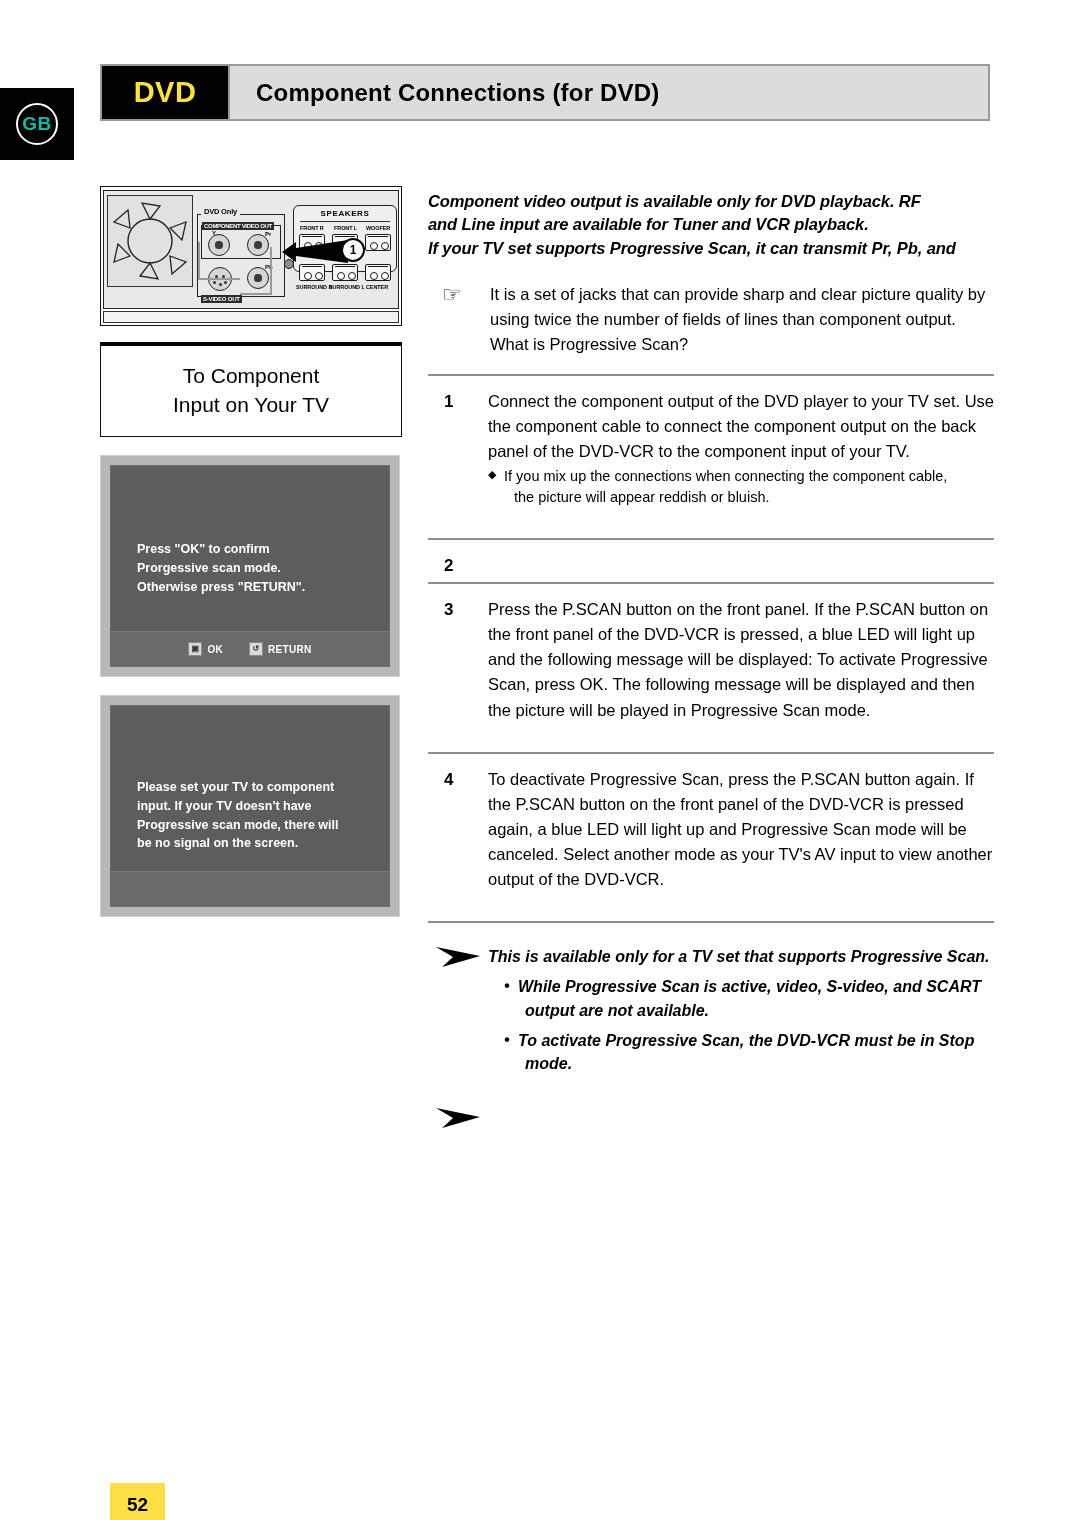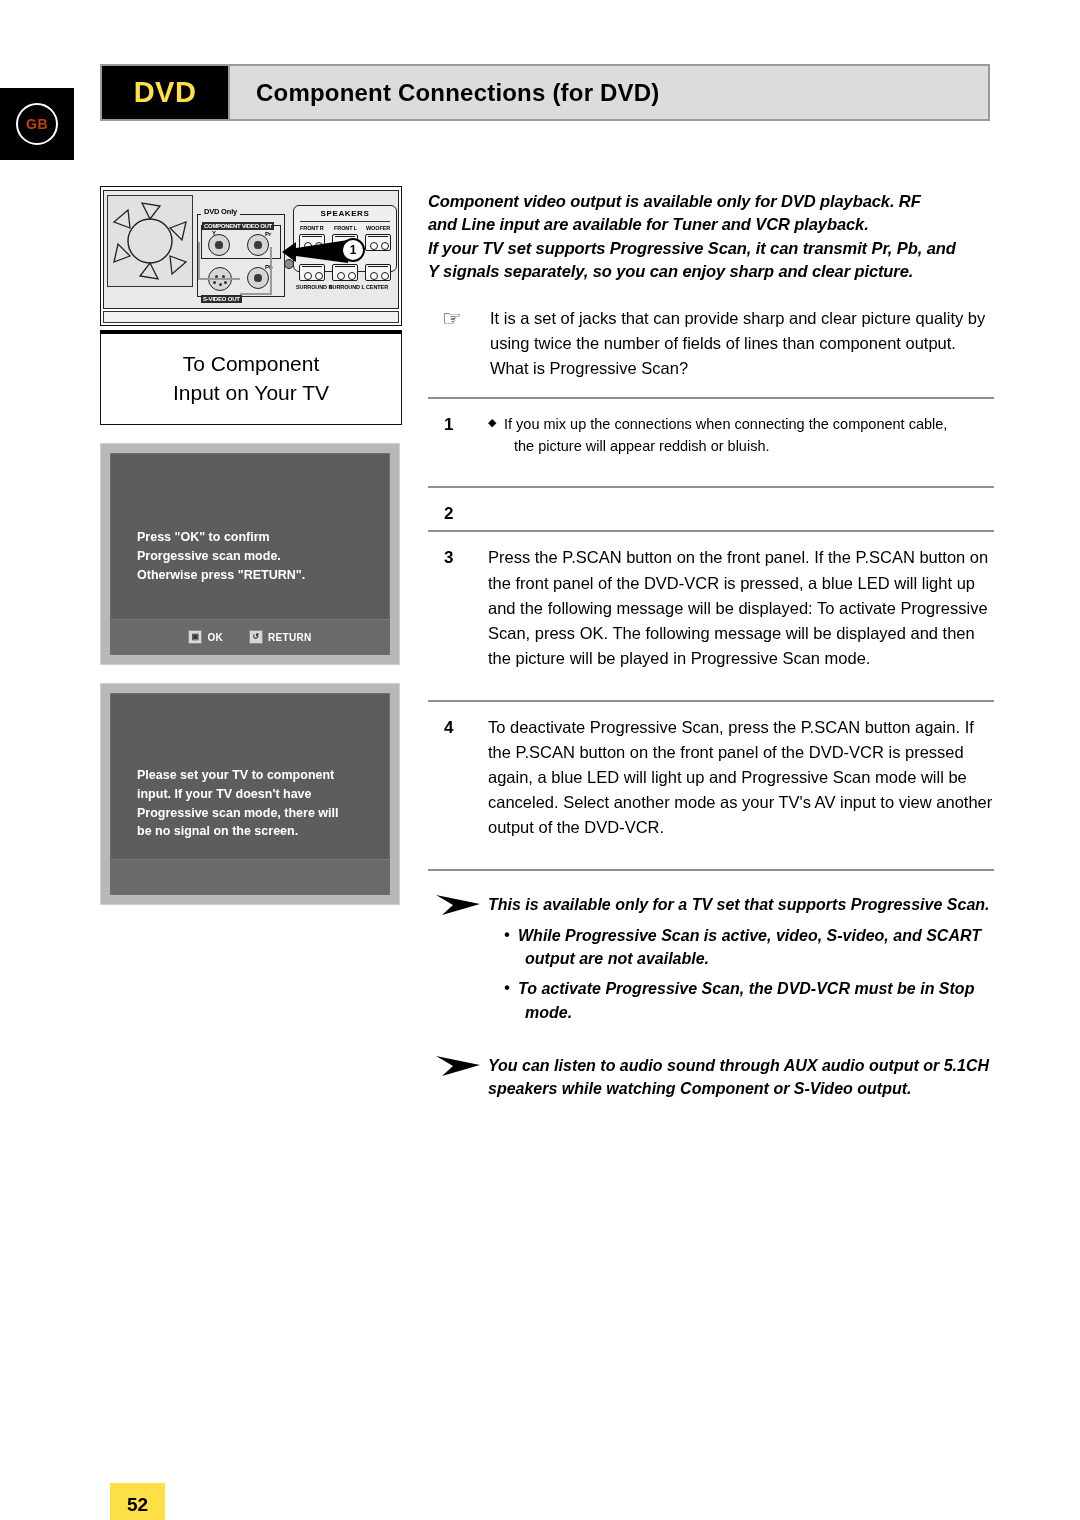--- a/index.html
+++ b/index.html
@@ -21,22 +21,22 @@
     position: absolute;
     left: 0px; top: 88px;
     width: 74px; height: 72px;
     background: #000000;
     display: flex; align-items: center; justify-content: center;
   }
   .gb-circle {
     width: 38px; height: 38px;
     border: 2.5px solid #ffffff;
     border-radius: 50%;
-    color: #c2410c;
-    font-size: 14px;
+    color: #14b8a6;
+    font-size: 19px;
     font-weight: bold;
     letter-spacing: 0.5px;
     display: flex; align-items: center; justify-content: center;
   }
 
   
   .header {
     position: absolute;
     left: 100px; top: 64px;
     width: 890px; height: 57px;
@@ -227,21 +227,21 @@
   }
   .rp-ground {
     position: absolute; left: 183px; top: 72px;
     width: 8px; height: 8px; border-radius: 50%;
     background: #8d8d8d; border: 1.4px solid #222;
   }
 
   
   .caption-box {
     width: 302px; height: 95px;
-    margin-top: 4px;
+    margin-top: 16px;
     border: 1.6px solid #111;
     border-top: 4px solid #000;
     box-sizing: border-box;
     background: #ffffff;
     display: flex; flex-direction: column;
     align-items: center; justify-content: center;
     line-height: 1.38;
   }
   .caption-box div { font-size: 21px; }
 
@@ -539,33 +539,33 @@
     </div>
   </div>
 </div>
 
 <div class="right-col">
 
   <div class="intro">
     <div>Component video output is available only for DVD playback. RF</div>
     <div>and Line input are available for Tuner and VCR playback.</div>
     <div>If your TV set supports Progressive Scan, it can transmit Pr, Pb, and</div>
-    <div>Y signals separately, so you can enjoy sharp and clear picture.</div>
   </div>
 
   <div class="note-block">
     <span class="hand-icon">☞</span>
     <div>It is a set of jacks that can provide sharp and clear picture quality by using twice the number of fields of lines than component output.</div>
     <div>What is Progressive Scan?</div>
   </div>
 
   <div class="hr"></div>
 
   <div class="step">
     <div class="step-num">1</div>
+    <div>Connect the component output of the DVD player to your TV set. Use the component cable to connect the component output on the back panel of the DVD-VCR to the component input of your TV.</div>
     <div class="sub">
       <span class="diamond">◆</span>
       <span>If you mix up the connections when connecting the component cable,</span>
       <span class="cont">the picture will appear reddish or bluish.</span>
     </div>
   </div>
 
   <div class="hr"></div>
 
   <div class="step">
@@ -605,18 +605,17 @@
           <span>To activate Progressive Scan, the DVD-VCR must be in Stop</span>
           <span class="cont">mode.</span>
         </li>
       </ul>
     </div>
 
     <div class="tip" style="margin-top:30px;">
       <svg class="tip-arrow" width="44" height="22" viewBox="0 0 44 22">
         <path d="M0 1 L44 10 L6 21 L17 11 Z" fill="#000"></path>
       </svg>
-      <div>You can listen to audio sound through AUX audio output or 5.1CH speakers while watching Component or S-Video output.</div>
     </div>
   </div>
 </div>
 
 <div class="page-num">52</div>
 
 </body></html>

